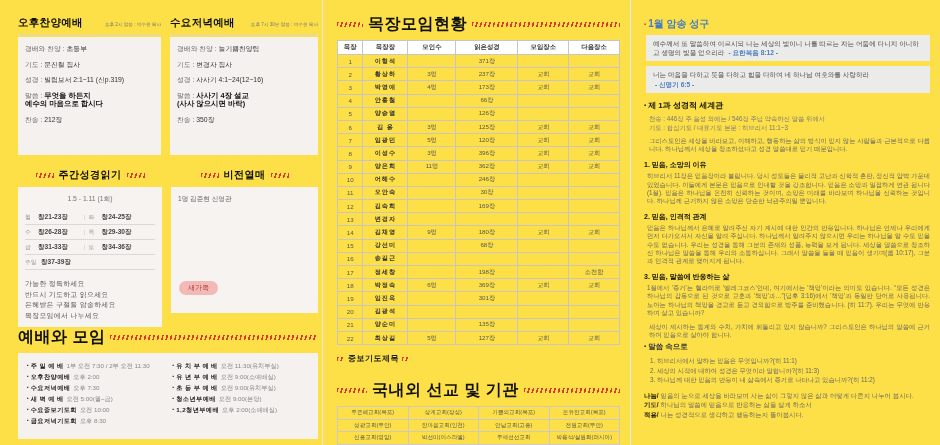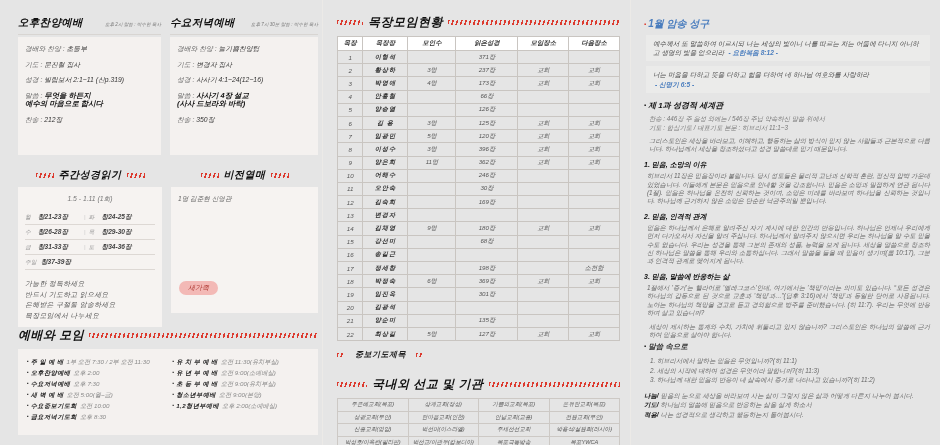--- a/index.html
+++ b/index.html
@@ -1,22 +1,22 @@
 <!DOCTYPE html>
 <html><head>
 <meta charset="utf-8">
 <style>
   * { margin:0; padding:0; box-sizing:border-box; }
   body { background:#fff; font-family:"Liberation Sans","DejaVu Sans",sans-serif; color:#333; }
-  .sheet { position:relative; width:940px; height:445px; background:#e5e5e5; display:flex; overflow:hidden;font-style:italic; }
+  .sheet { position:relative; width:940px; height:445px; background:#fde047; display:flex; overflow:hidden; }
 
   
   .hatch { height:5px; background:repeating-linear-gradient(105deg,#dc3a2e 0,#dc3a2e 1.6px,transparent 1.6px,transparent 4.2px); }
   .titlerow { display:flex; align-items:center; gap:5px; margin-bottom:5px; }
-  .sec-title { font-weight:bold; color:#111; font-size:12px; letter-spacing:0.5px; white-space:nowrap; }
+  .sec-title { font-weight:bold; color:#111; font-size:16px; letter-spacing:0.5px; white-space:nowrap; }
 
   
   .panelA { width:322px; padding:16px 4px 0 18px; }
   .worship-row { display:flex; gap:9px; }
   .worship { width:145px; }
   .w-head { display:flex; align-items:baseline; border-bottom:1px solid #d8d5d2; padding-bottom:4px; }
   .w-title { font-size:10.5px; font-weight:bold; color:#111; letter-spacing:0.3px; }
   .w-cap { margin-left:auto; font-size:4.6px; color:#777; white-space:nowrap; }
   .svc-box { background:#f4f1ef; min-height:118px; padding:8px 6px 6px 7px; margin-top:2px; }
   .svc-row { font-size:6.8px; color:#555; margin:0 0 7px 0; line-height:8.5px; }
@@ -50,21 +50,21 @@
   .m-time { color:#888; margin-left:3px; }
 
   
   .panelB { width:308px; padding:14px 10px 0 14px; border-left:1px solid #eceae7; }
   .panelB .titlerow .hatch.lead { width:26px; }
   .panelB .titlerow .hatch.tail { flex:1; }
   table.mokjang { width:100%; border-collapse:collapse; table-layout:fixed; margin-top:2px; }
   table.mokjang th { font-size:6.4px; font-weight:bold; color:#333; border:1px solid #c9c5c1; padding:2px 1px; background:#fff; }
   table.mokjang td { font-size:6.2px; color:#555; border:1px solid #c9c5c1; text-align:center; padding:1.6px 1px; height:10.6px; }
   table.mokjang td:nth-child(2) { font-weight:bold; color:#333; letter-spacing:1px; }
-  .prayer-row { display:flex; align-items:center; gap:10px; margin-top:8px; }
+  .prayer-row { display:flex; align-items:center; gap:3px; margin-top:8px; }
   .prayer-row .hatch { width:8px; height:4px; }
   .prayer-title { font-size:8px; font-weight:bold; color:#222; letter-spacing:0.5px; }
   .missions { margin-top:16px; }
   .missions .titlerow .hatch.lead { width:30px; }
   .missions .titlerow .hatch.tail { flex:1; }
   table.miss { width:100%; border-collapse:collapse; table-layout:fixed; }
   table.miss td { font-size:5.6px; color:#555; border:1px solid #cdc9c5; text-align:center; padding:1.8px 0; height:9.5px; overflow:hidden; white-space:nowrap; }
 
   
   .panelC { width:310px; padding:14px 10px 0 13px; border-left:1px solid #eceae7; }
@@ -141,21 +141,21 @@
             <div class="svc-row">
               <span class="svc-lbl">기도</span><span class="svc-lbl"> : </span><span class="svc-val">변경자 집사</span>
             </div>
 
             <div class="svc-row">
               <span class="svc-lbl">성경</span><span class="svc-lbl"> : </span><span class="svc-val">사사기 4:1~24(12~16)</span>
             </div>
 
             <div class="svc-row">
               <span class="svc-lbl">말씀</span><span class="svc-lbl"> : </span><span class="svc-val">사사기 4장 설교
-(사사 드보라와 바락)</span>
+(사사 않으시면 바락)</span>
             </div>
 
             <div class="svc-row">
               <span class="svc-lbl">찬송</span><span class="svc-lbl"> : </span><span class="svc-val">350장</span>
             </div>
           </div>
       </div>
     </div>
 
     <div class="midrow">

